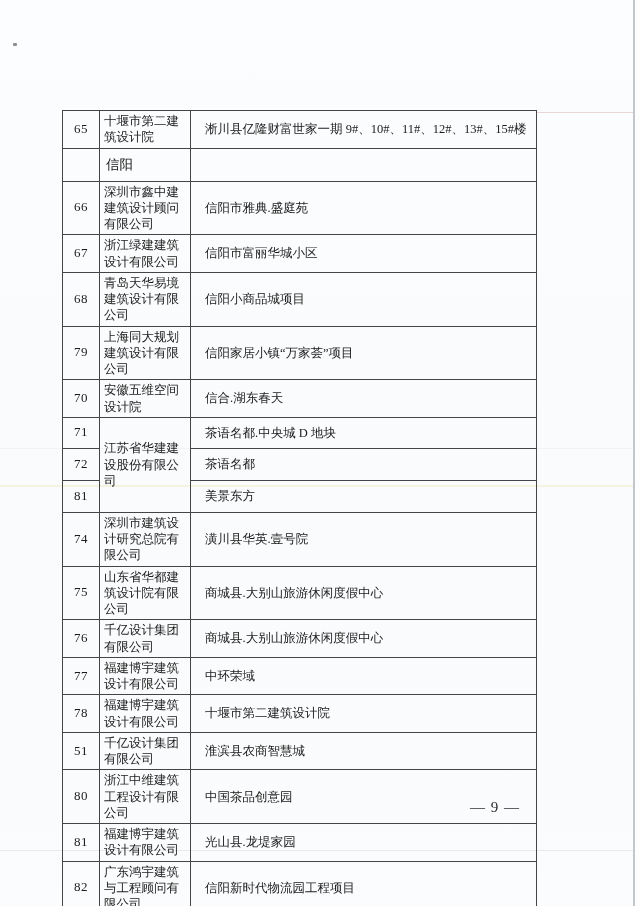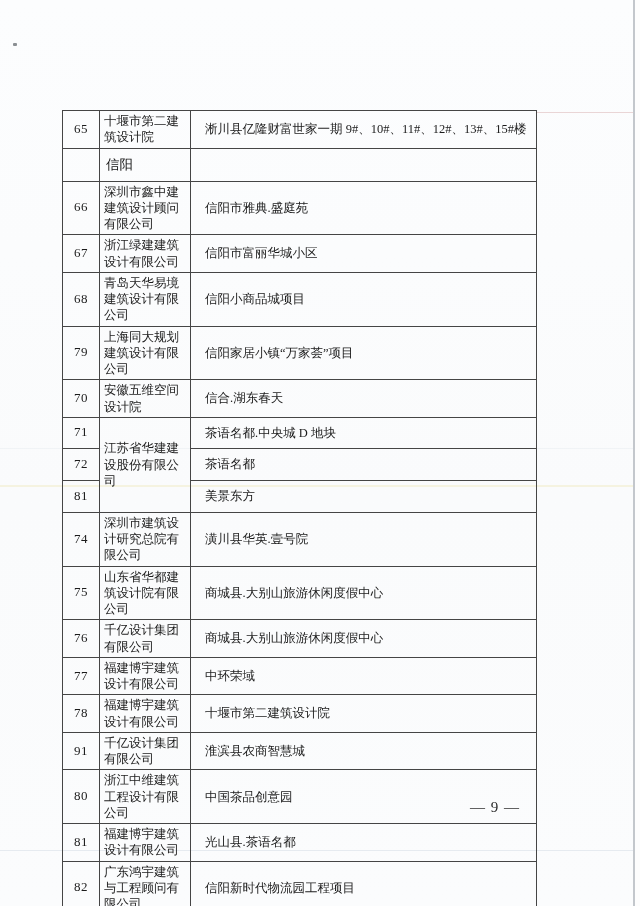--- a/index.html
+++ b/index.html
@@ -142,33 +142,33 @@
         <td class="no">77</td>
         <td class="company">福建博宇建筑设计有限公司</td>
         <td class="project">中环荣域</td>
       </tr>
       <tr style="height:32px">
         <td class="no">78</td>
         <td class="company">福建博宇建筑设计有限公司</td>
         <td class="project">十堰市第二建筑设计院</td>
       </tr>
       <tr style="height:32px">
-        <td class="no">91</td>
+        <td class="no">51</td>
         <td class="company">千亿设计集团有限公司</td>
         <td class="project">淮滨县农商智慧城</td>
       </tr>
       <tr style="height:31px">
         <td class="no">80</td>
         <td class="company">浙江中维建筑工程设计有限公司</td>
         <td class="project">中国茶品创意园</td>
       </tr>
       <tr style="height:32px">
         <td class="no">81</td>
         <td class="company">福建博宇建筑设计有限公司</td>
-        <td class="project">光山县.茶语名都</td>
+        <td class="project">光山县.龙堤家园</td>
       </tr>
       <tr style="height:47px">
         <td class="no">82</td>
         <td class="company">广东鸿宇建筑与工程顾问有限公司</td>
         <td class="project">信阳新时代物流园工程项目</td>
       </tr>
 
     </tbody>
   </table>
 

